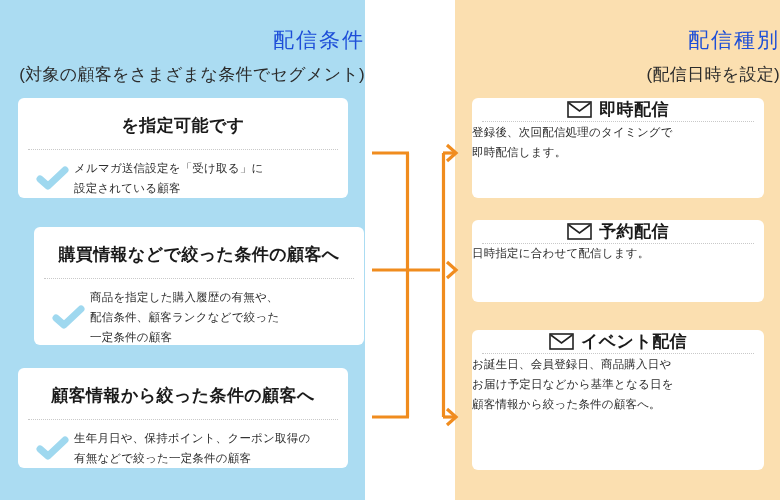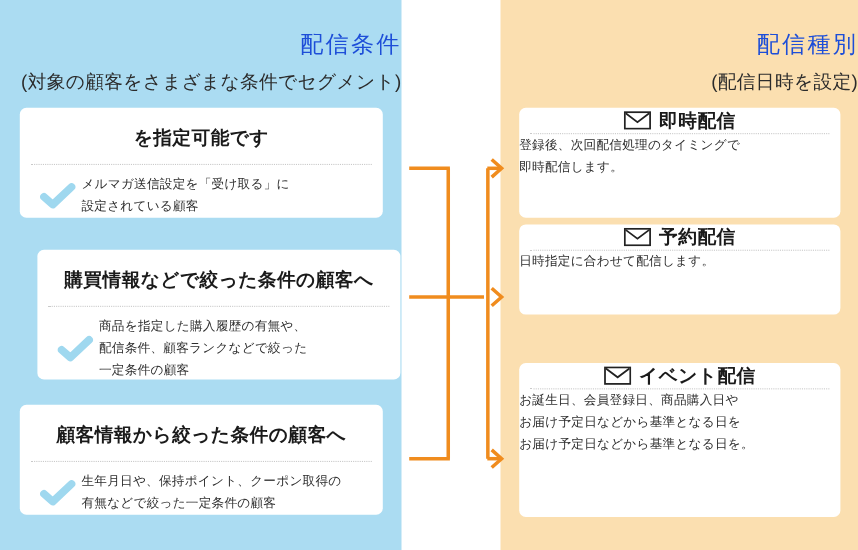--- a/index.html
+++ b/index.html
@@ -78,21 +78,21 @@
   
   #card-l1{left:18px;top:98px;width:330px;height:100px;}
   #card-l2{left:18px;top:227px;width:330px;height:118px;margin-left:16px;}
   #card-l3{left:18px;top:368px;width:330px;height:100px;}
   #card-l1 .card-head,#card-l2 .card-head,#card-l3 .card-head{padding-top:16px;}
   #card-l1 .divider,#card-l2 .divider,#card-l3 .divider{margin-top:12px;}
   #card-l1 .card-body,#card-l2 .card-body,#card-l3 .card-body{padding:8px 10px 0 18px;}
 
   
   #card-r1{left:472px;top:98px;width:292px;height:100px;}
-  #card-r2{left:472px;top:204px;width:292px;height:82px;}
+  #card-r2{left:472px;top:220px;width:292px;height:82px;font-family:Liberation Mono, monospace;}
   #card-r3{left:472px;top:330px;width:292px;height:140px;}
 
   
   #connectors{position:absolute;left:0;top:0;width:780px;height:500px;}
 </style>
 </head>
 <body>
 
 <div id="stage">
 
@@ -200,21 +200,21 @@
             <path d="M1.8 2 L12.5 10 L23.2 2" fill="none" stroke="#222" stroke-width="1.6"></path>
           </svg>
       </span>
       <span>イベント配信</span>
     </div>
     <div class="divider"></div>
     <div class="card-body">
       <span class="desc">
         <span class="ln">お誕生日、会員登録日、商品購入日や</span>
         <span class="ln">お届け予定日などから基準となる日を</span>
-        <span class="ln">お届け予定日などから基準となる日を。</span>
+        <span class="ln">顧客情報から絞った条件の顧客へ。</span>
       </span>
     </div>
   </div>
 
   <svg id="connectors" viewBox="0 0 780 500">
     <g id="connector-group" fill="none" stroke="#f08c1e" stroke-width="3.2">
 
       <path d="M372 153 H409"></path>
       <path d="M372 270 H440"></path>
       <path d="M372 417 H409"></path>

